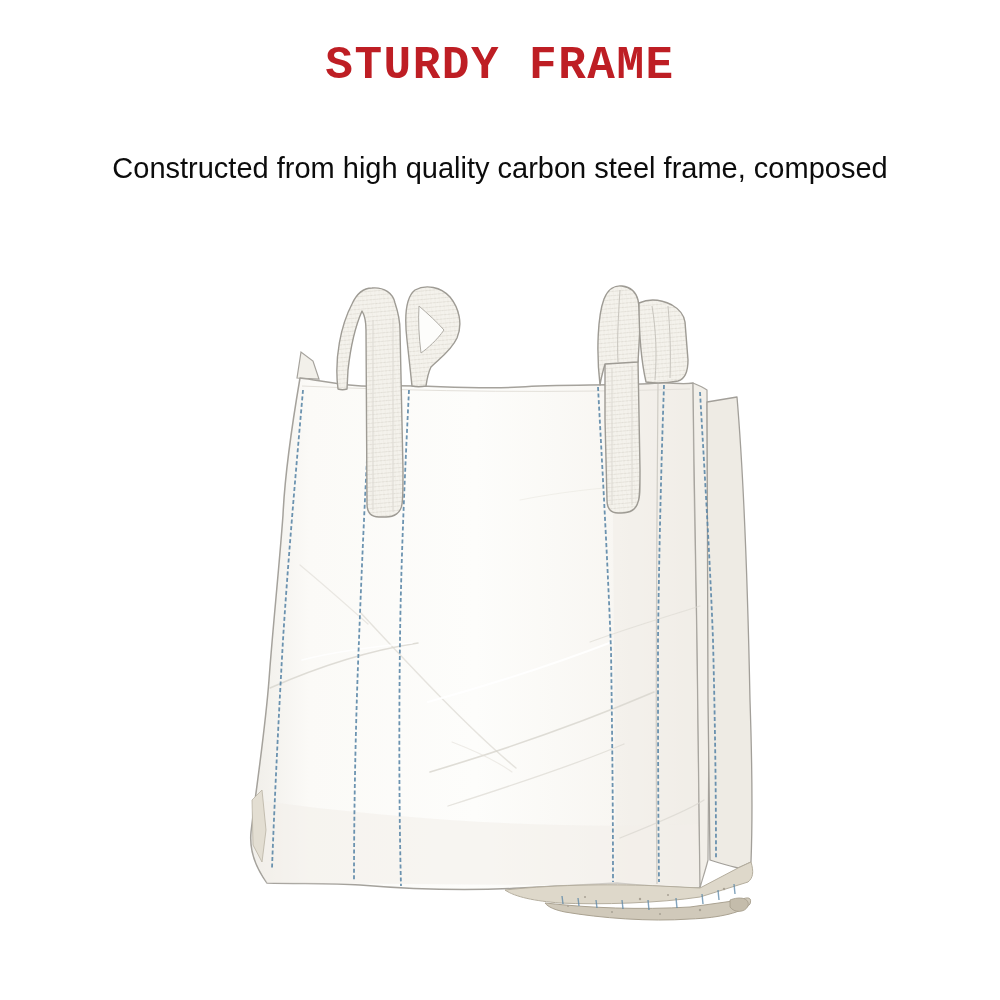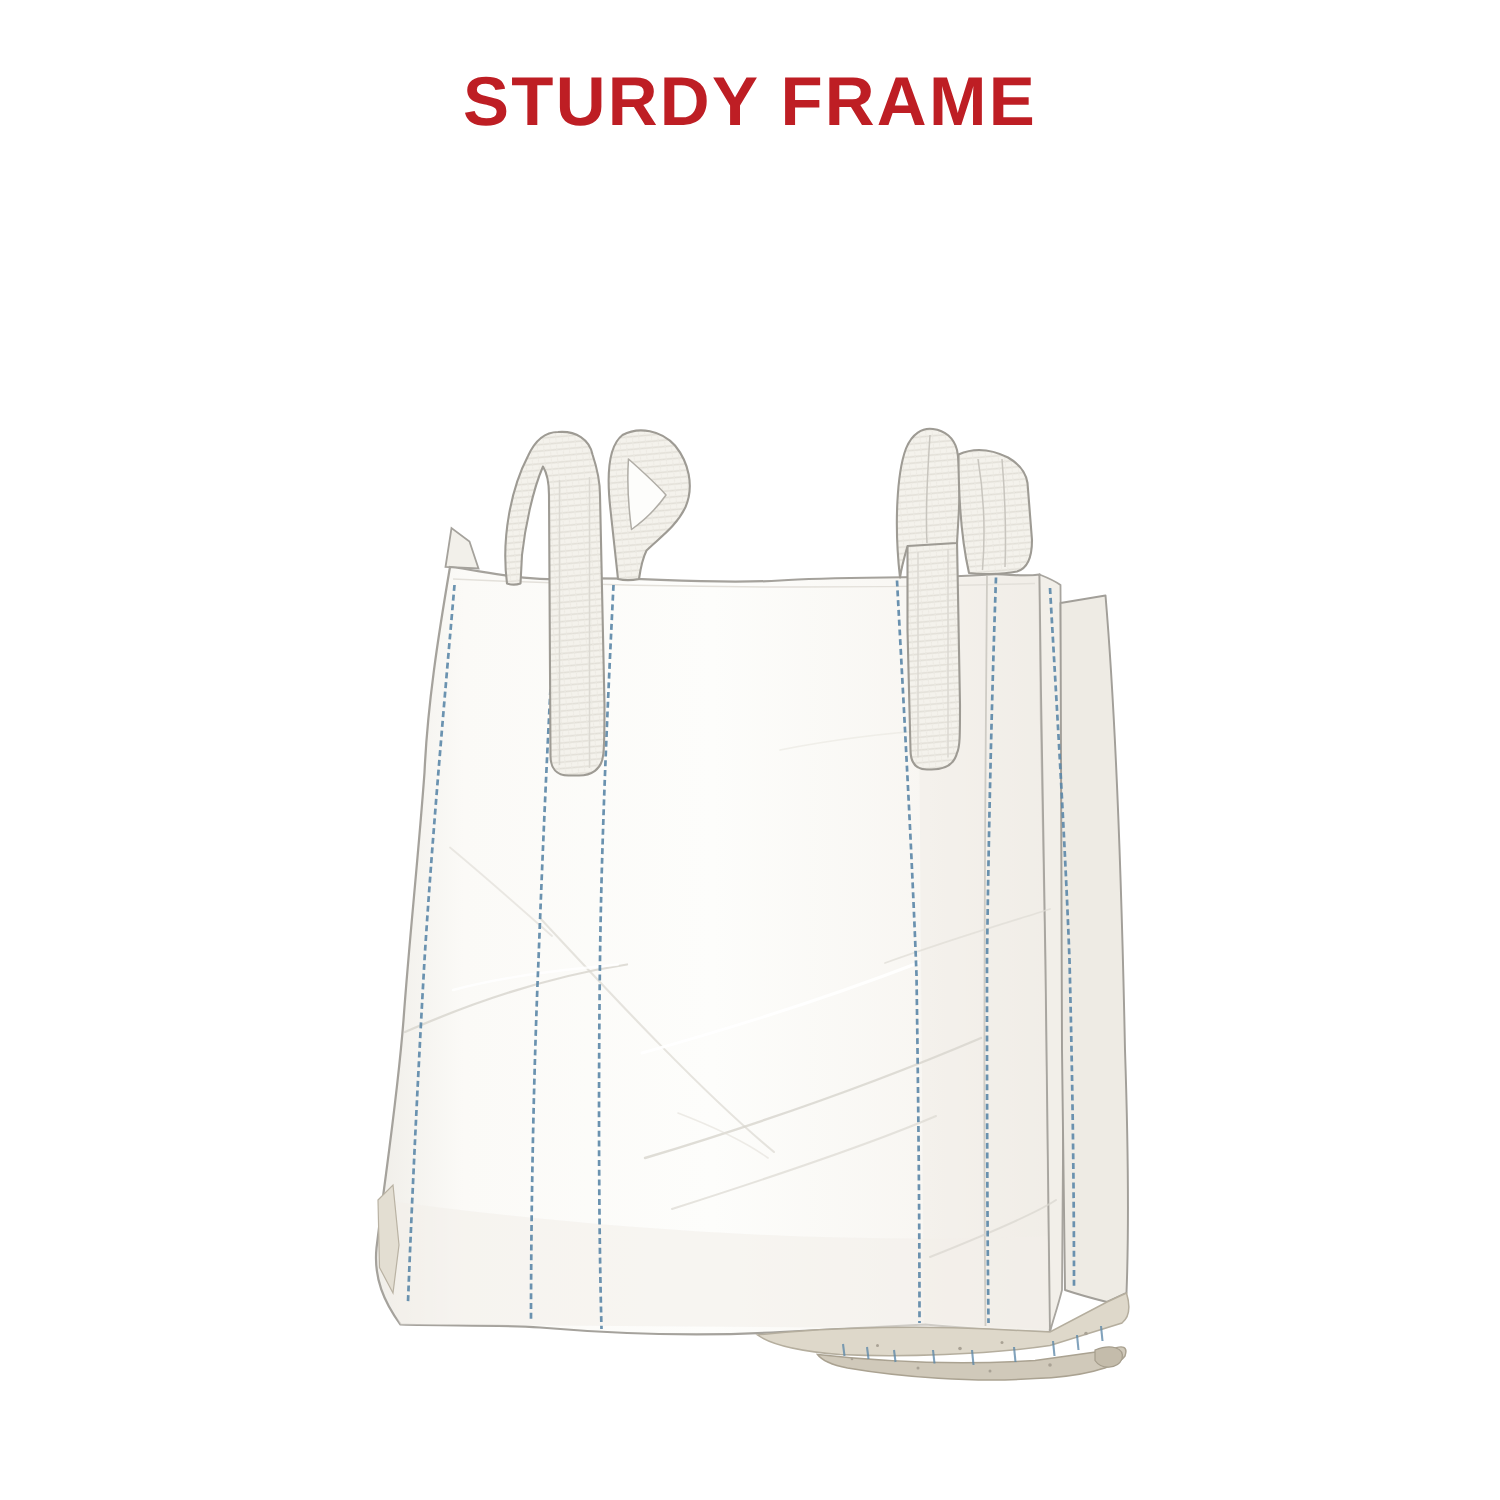--- a/index.html
+++ b/index.html
@@ -1,36 +1,37 @@
 <!DOCTYPE html>
 <html><head>
 <meta charset="utf-8">
 <style>
   html,body{margin:0;padding:0;background:#ffffff;}
   .page{position:relative;width:1000px;height:1000px;background:#ffffff;overflow:hidden;
         font-family:"Liberation Sans",sans-serif;}
   .hdr{position:absolute;top:40px;left:0;width:1000px;text-align:center;}
   .hdr h1{margin:0;font-size:46px;font-weight:bold;letter-spacing:1.5px;color:#be1e24;
-          font-family:Liberation Sans, sans-serif;}
+          font-family:Liberation Mono, monospace;}
   .desc{position:absolute;top:118px;left:0;width:1000px;text-align:center;
         font-size:29px;line-height:42px;color:#0c0c0c;font-weight:400;}
   .desc span{display:block;}
   figure.product{position:absolute;inset:0;margin:0;width:1000px;height:1000px;}
   figure.product svg{position:absolute;left:0;top:0;}
 </style>
 </head>
 <body>
 
 <div class="page">
 
   <header class="hdr">
     <h1>STURDY FRAME</h1>
   </header>
 
   <p class="desc">
+    <span>Constructed from high quality carbon steel frame, composed</span>
   </p>
 
   <figure class="product">
     <svg width="1000" height="1000" viewBox="0 0 1000 1000" role="img" aria-label="White woven polypropylene jumbo bulk bag with four lifting loop straps and blue vertical pinstripes, folded flat on a white background">
       <defs>
         <linearGradient id="bodyGrad" x1="0" y1="0" x2="1" y2="0">
           <stop offset="0" stop-color="#f0eee9"></stop>
           <stop offset="0.13" stop-color="#fbfaf7"></stop>
           <stop offset="0.5" stop-color="#fdfdfb"></stop>
           <stop offset="0.82" stop-color="#f8f6f2"></stop>

